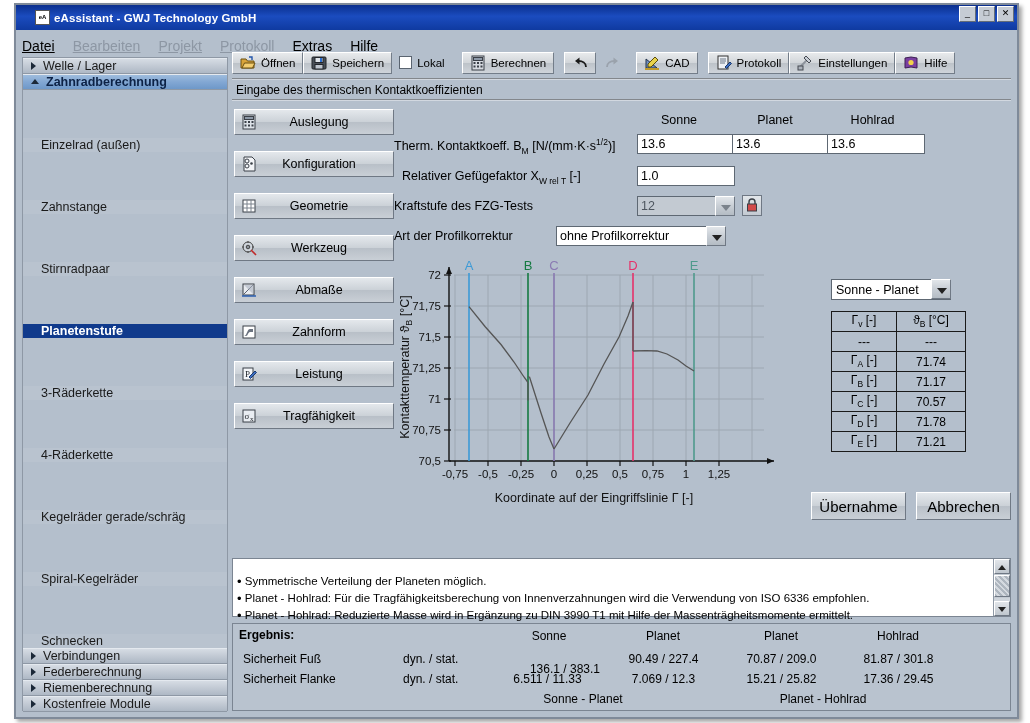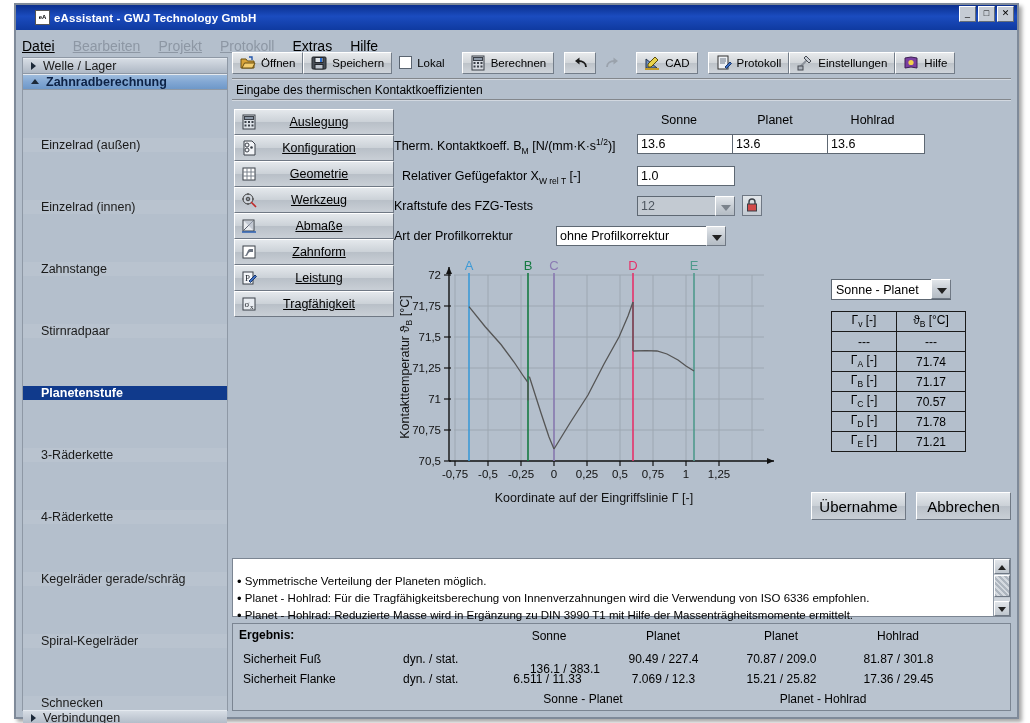--- a/index.html
+++ b/index.html
@@ -46,21 +46,21 @@
         border-top:1px solid #fff;border-left:1px solid #fff;border-right:1px solid #737d89;
         border-bottom:1px solid #737d89;display:flex;align-items:center;padding:0 7px;gap:5px;
         font-size:11.5px;color:#000;white-space:nowrap;box-sizing:border-box;}
   .tsep{width:10px;}
   .tbtn.flat{background:transparent;border:none;}
   .chk{width:11px;height:11px;background:#fff;border:1px solid #5a6470;display:inline-block;}
   .ico{width:16px;height:16px;display:inline-block;position:relative;flex:none;}
   .bar-sub{font-size:12px;color:#000;padding:3px 2px 2px 4px;border-bottom:2px groove #d2d8e0;}
   
   .work{flex:1;display:flex;padding-top:8px;}
-  .navcol{width:160px;display:flex;flex-direction:column;gap:0;padding-left:2px;text-decoration:underline;}
+  .navcol{width:160px;display:flex;flex-direction:column;gap:16px;padding-left:2px;}
   .nbtn{height:26px;background:linear-gradient(to bottom,#e4e8ec 0%,#ccd2d8 48%,#b9c0c8 52%,#c9cfd6 100%);
         border-top:1px solid #fff;border-left:1px solid #fff;border-right:1px solid #6f7884;
         border-bottom:1px solid #6f7884;display:flex;align-items:center;font-size:12.5px;
         padding-left:6px;box-sizing:border-box;}
   .nbtn .nlabel{flex:1;text-align:center;padding-right:12px;}
   .form{flex:1;position:relative;}
   .hdr{position:absolute;font-size:12.5px;color:#000;}
   .lbl{position:absolute;font-size:12.5px;color:#000;white-space:nowrap;}
   .inp{position:absolute;height:20px;background:#fff;border:1px solid #5e6873;
        font-size:12.5px;line-height:19px;padding-left:3px;box-sizing:border-box;color:#000;}
@@ -138,23 +138,20 @@
       <div class="side-row side-group">
         <span class="arrow"></span>
         <span>Welle / Lager</span>
       </div>
       <div class="side-row side-group open">
         <span class="arrow down"></span>
         <span>Zahnradberechnung</span>
       </div>
       <div class="side-row side-leaf">
           <span>Einzelrad (außen)</span>
-        </div>
-      <div class="side-row side-leaf">
-          <span>Einzelrad (innen)</span>
         </div>
       <div class="side-row side-leaf">
           <span>Zahnstange</span>
         </div>
       <div class="side-row side-leaf">
           <span>Stirnradpaar</span>
         </div>
       <div class="side-row side-leaf sel">
           <span>Planetenstufe</span>
         </div>

